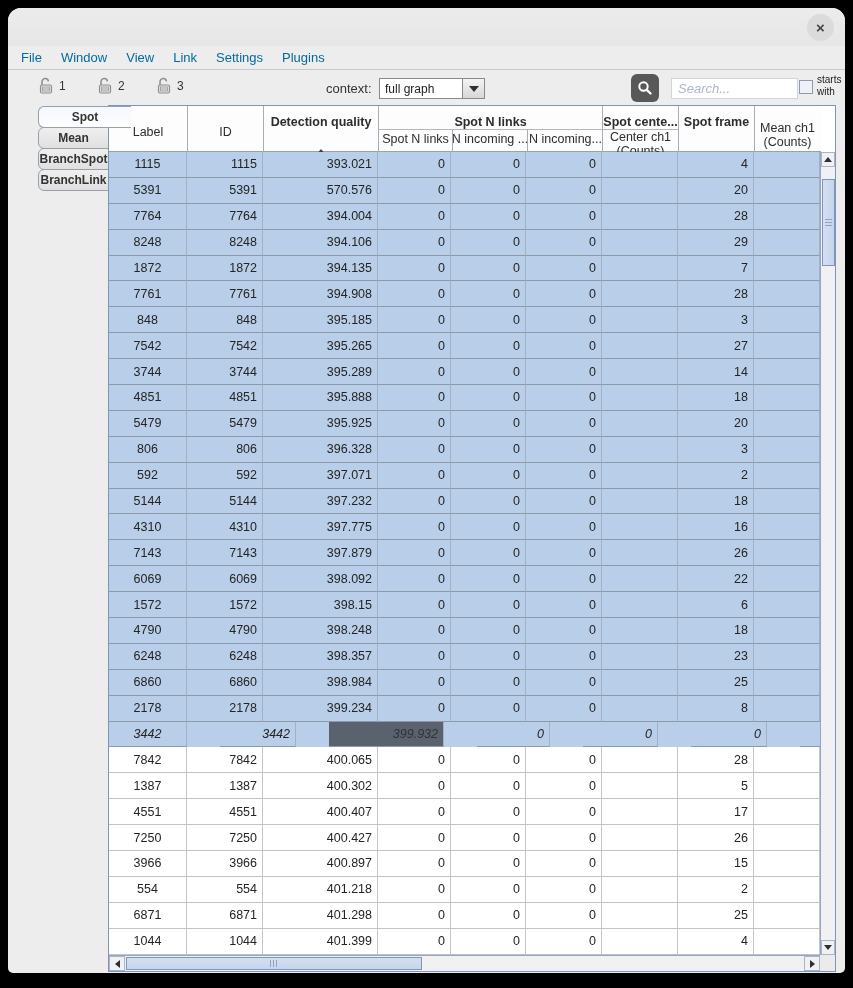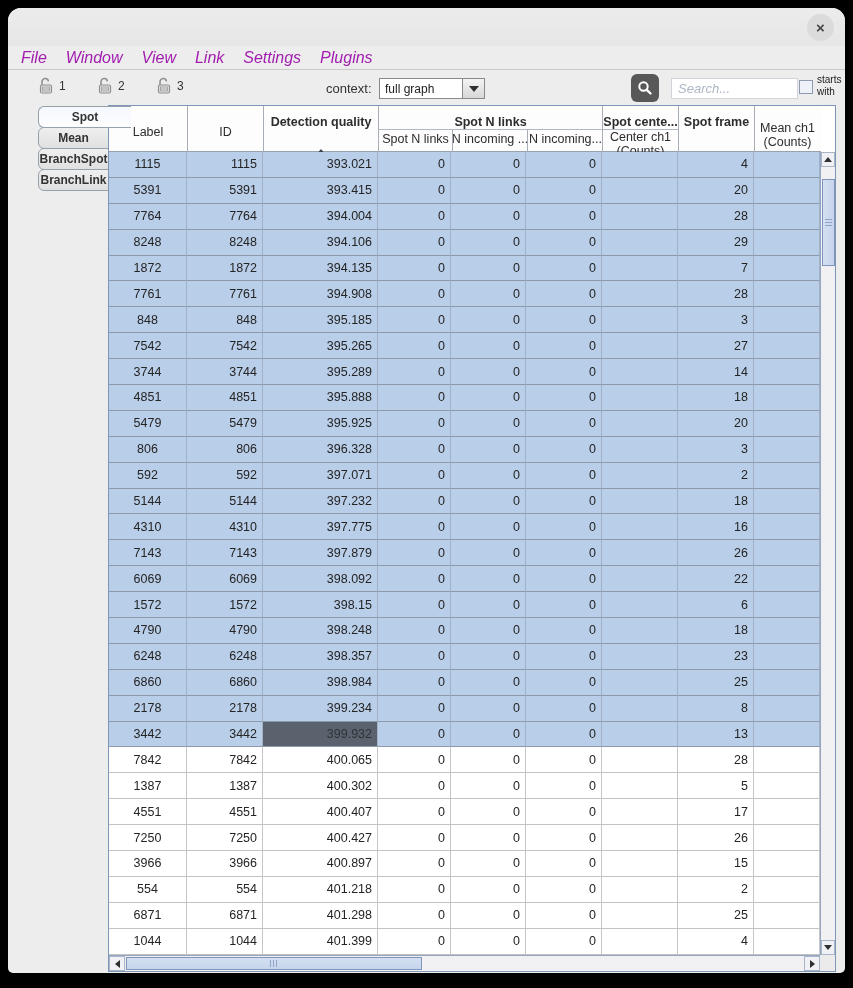--- a/index.html
+++ b/index.html
@@ -11,21 +11,21 @@
   .titlebar{position:absolute;left:0;top:0;width:100%;height:38px;
             background:linear-gradient(#ececec,#e6e6e6);border-bottom:1px solid #d8d8d8;
             display:flex;align-items:center;justify-content:center;}
   .title{font-size:15px;font-weight:bold;color:#1b1b1b;}
   .closebtn{position:absolute;right:11px;top:6px;width:27px;height:27px;border-radius:50%;
             background:#dbdbdb;display:flex;align-items:center;justify-content:center;
             color:#444;font-size:15px;font-weight:bold;cursor:default;}
   .menubar{position:absolute;left:0;top:38px;width:100%;height:24px;background:#ededed;
            border-bottom:1px solid #c9c9c9;display:flex;align-items:center;gap:19px;
            padding-left:13px;box-sizing:border-box;}
-  .menuitem{font-size:16px;color:#a21caf;font-style:italic;}
+  .menuitem{font-size:13px;color:#0369a1;}
   
   .toolbar{position:absolute;left:0;top:62px;width:100%;height:35px;background:#ededed;}
   .lockgroup{position:absolute;top:7px;display:flex;align-items:center;gap:5px;}
   .lockgroup .num{font-size:12px;color:#333;}
   .ctxlabel{position:absolute;left:318px;top:11px;font-size:13px;color:#333;}
   .combo{position:absolute;left:371px;top:8px;width:106px;height:21px;background:#fff;
          border:1px solid #8a8a8a;box-sizing:border-box;display:flex;}
   .combo .val{flex:1;font-size:12px;color:#222;padding:3px 0 0 5px;}
   .combo .btn{width:21px;background:linear-gradient(#f4f4f4,#d7d7d7);
               border-left:1px solid #8a8a8a;display:flex;align-items:center;justify-content:center;}
@@ -65,21 +65,21 @@
   .sorticon{margin-top:auto;margin-bottom:3px;width:0;height:0;border-left:5px solid transparent;
             border-right:5px solid transparent;border-bottom:6px solid #3a4350;}
   .h2line{line-height:14px;text-align:center;}
   
   .tbody{position:absolute;left:0;top:46px;width:712px;height:803px;overflow:hidden;background:#fff;}
   .trow{height:25.9px;display:grid;grid-template-columns:78px 76px 115px 73px 75px 76px 76px 76px 66px;
         box-sizing:border-box;font-size:12.5px;color:#242424;}
   .trow.sel{background:#b9cee8;}
   .trow.sel .tcell{border-right:1px solid #a3b1c6;border-bottom:1px solid #8e99a9;}
   .trow.plain .tcell{border-right:1px solid #c6c6c6;border-bottom:1px solid #c3c3c3;}
-  .trow.focusrow{}
+  .trow.focusrow{font-style:italic;gap:33px;}
   .tcell{box-sizing:border-box;display:flex;align-items:center;justify-content:flex-end;
          padding-right:5px;overflow:hidden;}
   .tcell.c-label{justify-content:center;padding-right:0;}
   .tcell.dark{background:#5a636d;color:#2e3338;}
   
   .vscroll{position:absolute;right:0;top:46px;width:15px;height:803px;background:#f1f1f3;
            border-left:1px solid #93a7c4;box-sizing:border-box;}
   .vthumb{position:absolute;left:1px;top:27px;width:13px;height:87px;
           background:linear-gradient(90deg,#d4e0f2,#c6d5ec);border:1px solid #8195ba;box-sizing:border-box;}
   .vgrip{position:absolute;left:2px;top:50%;margin-top:-4px;width:7px;height:8px;
@@ -219,21 +219,21 @@
           <div class="tcell">0</div>
           <div class="tcell">0</div>
           <div class="tcell">0</div>
           <div class="tcell"></div>
           <div class="tcell">4</div>
           <div class="tcell"></div>
         </div>
         <div class="trow sel">
           <div class="tcell c-label">5391</div>
           <div class="tcell">5391</div>
-          <div class="tcell">393.415</div>
+          <div class="tcell">570.576</div>
           <div class="tcell">0</div>
           <div class="tcell">0</div>
           <div class="tcell">0</div>
           <div class="tcell"></div>
           <div class="tcell">20</div>
           <div class="tcell"></div>
         </div>
         <div class="trow sel">
           <div class="tcell c-label">7764</div>
           <div class="tcell">7764</div>

